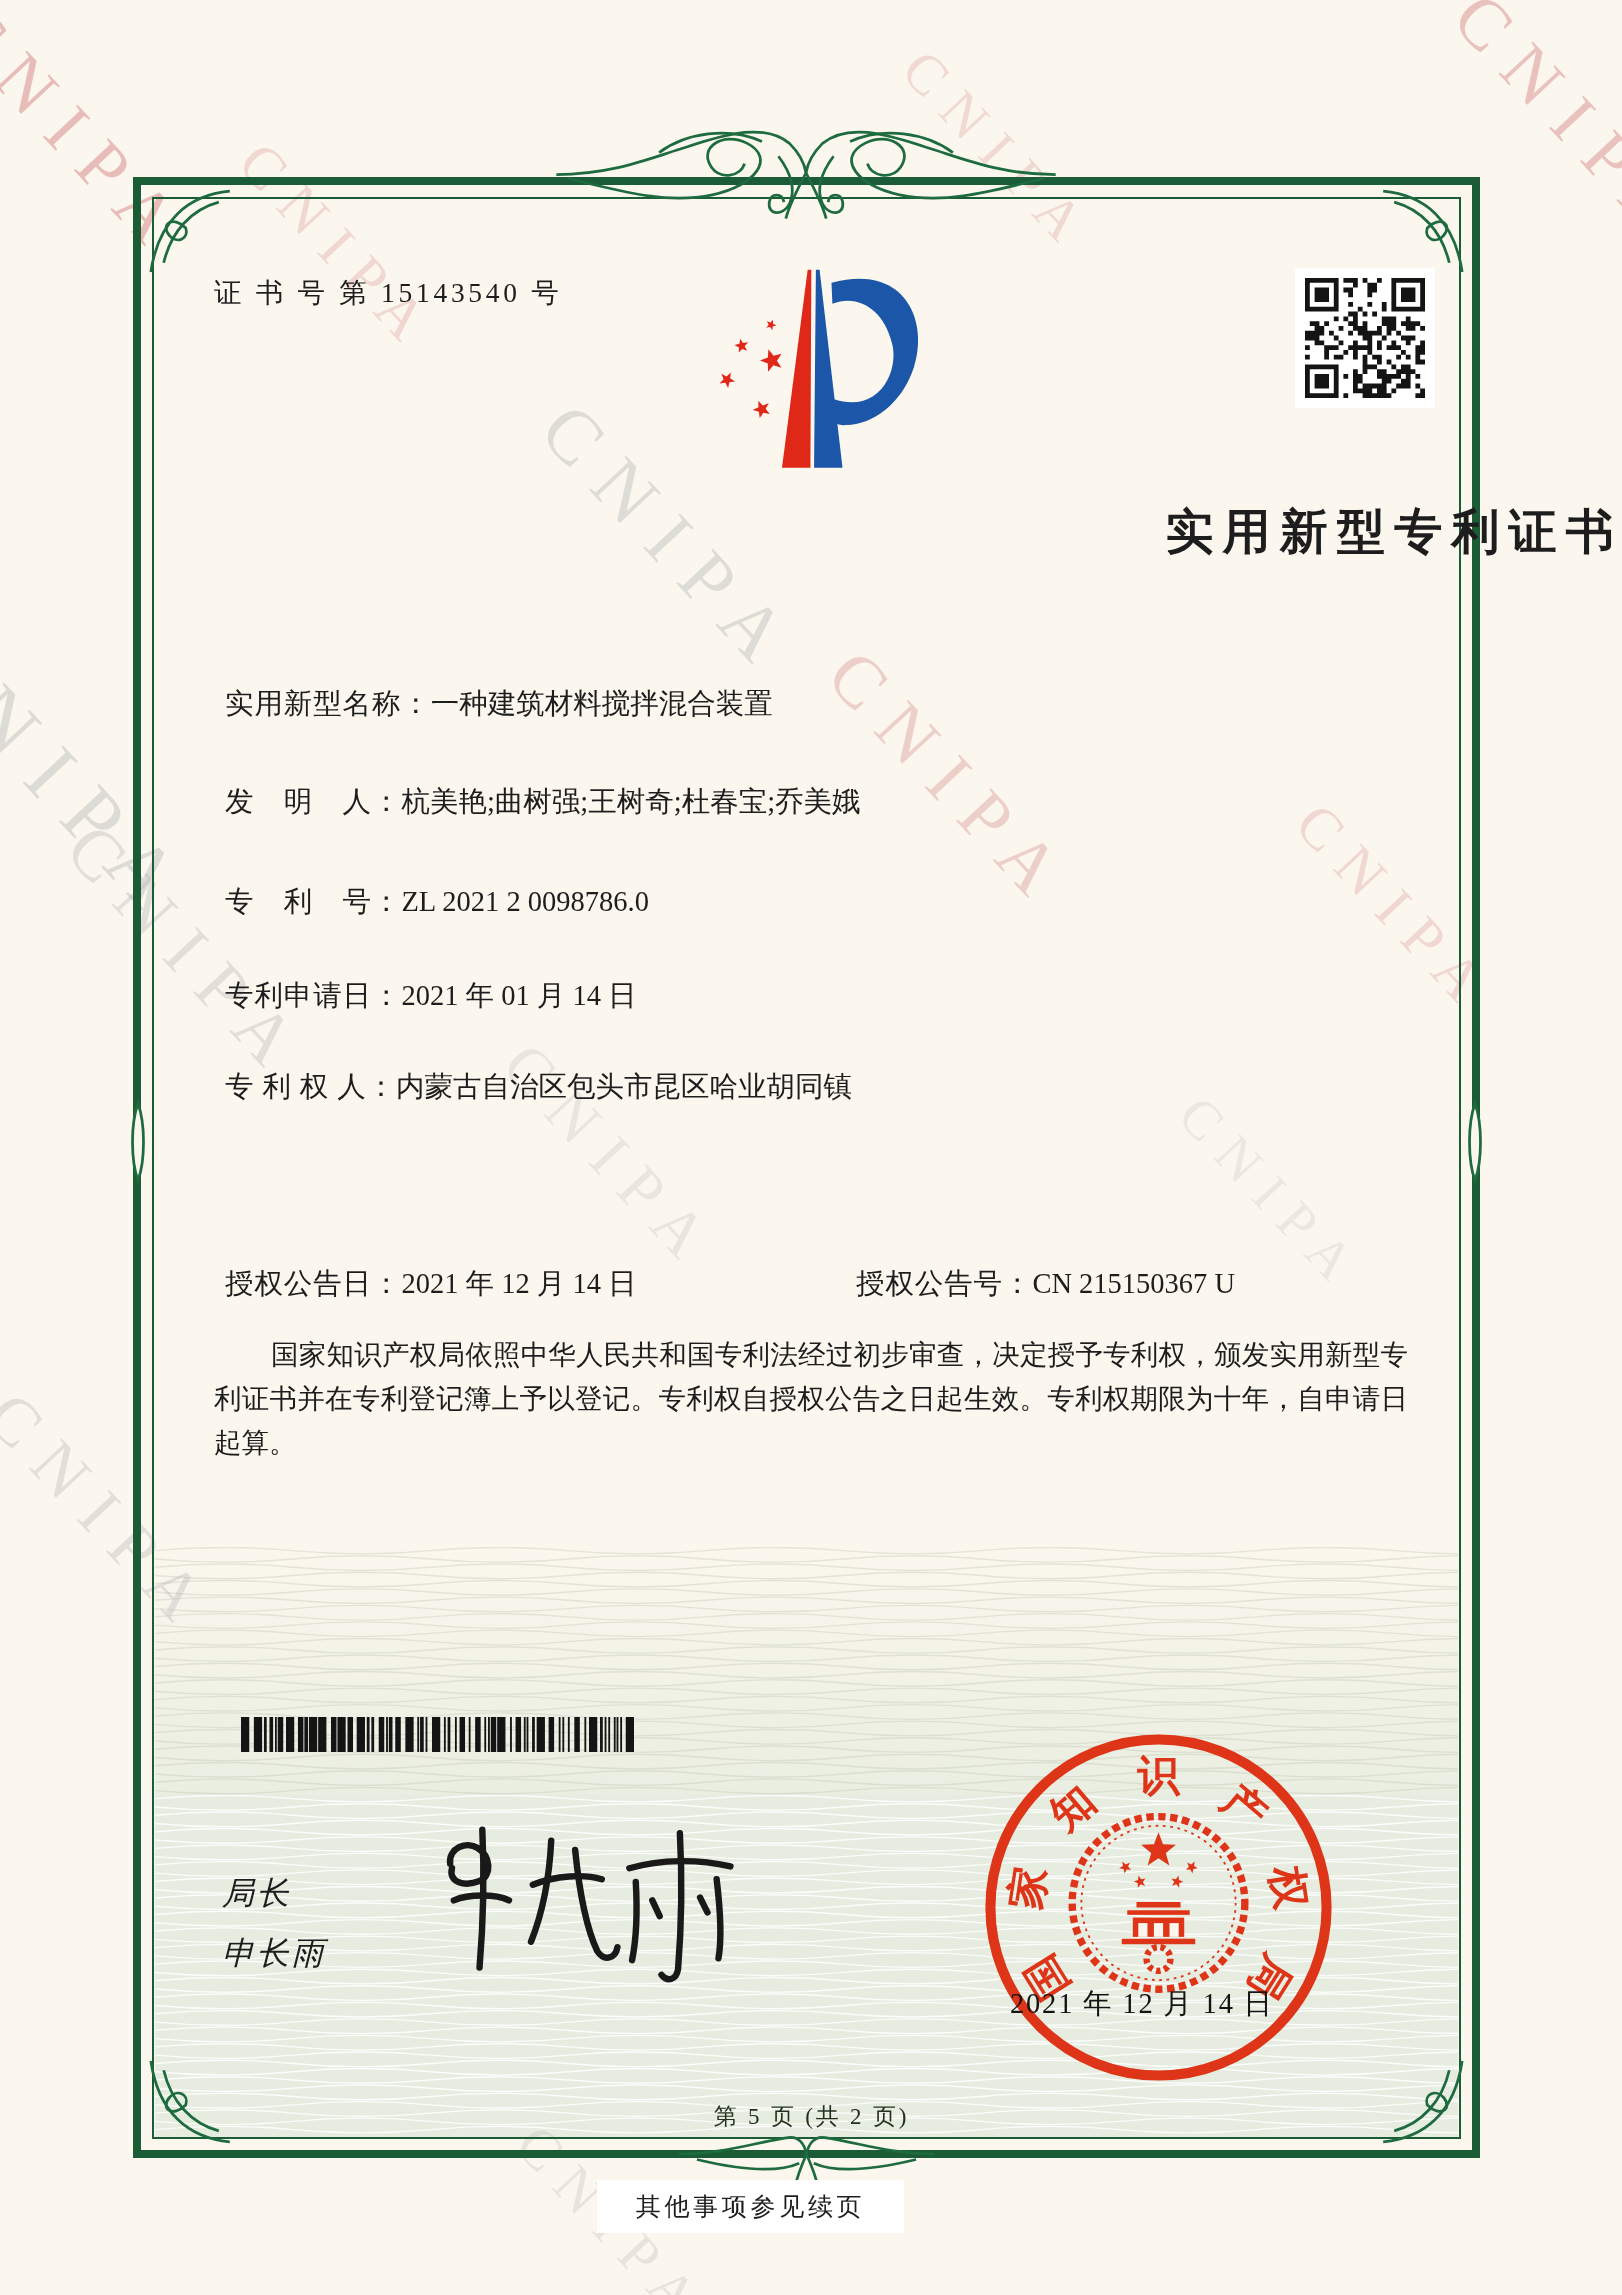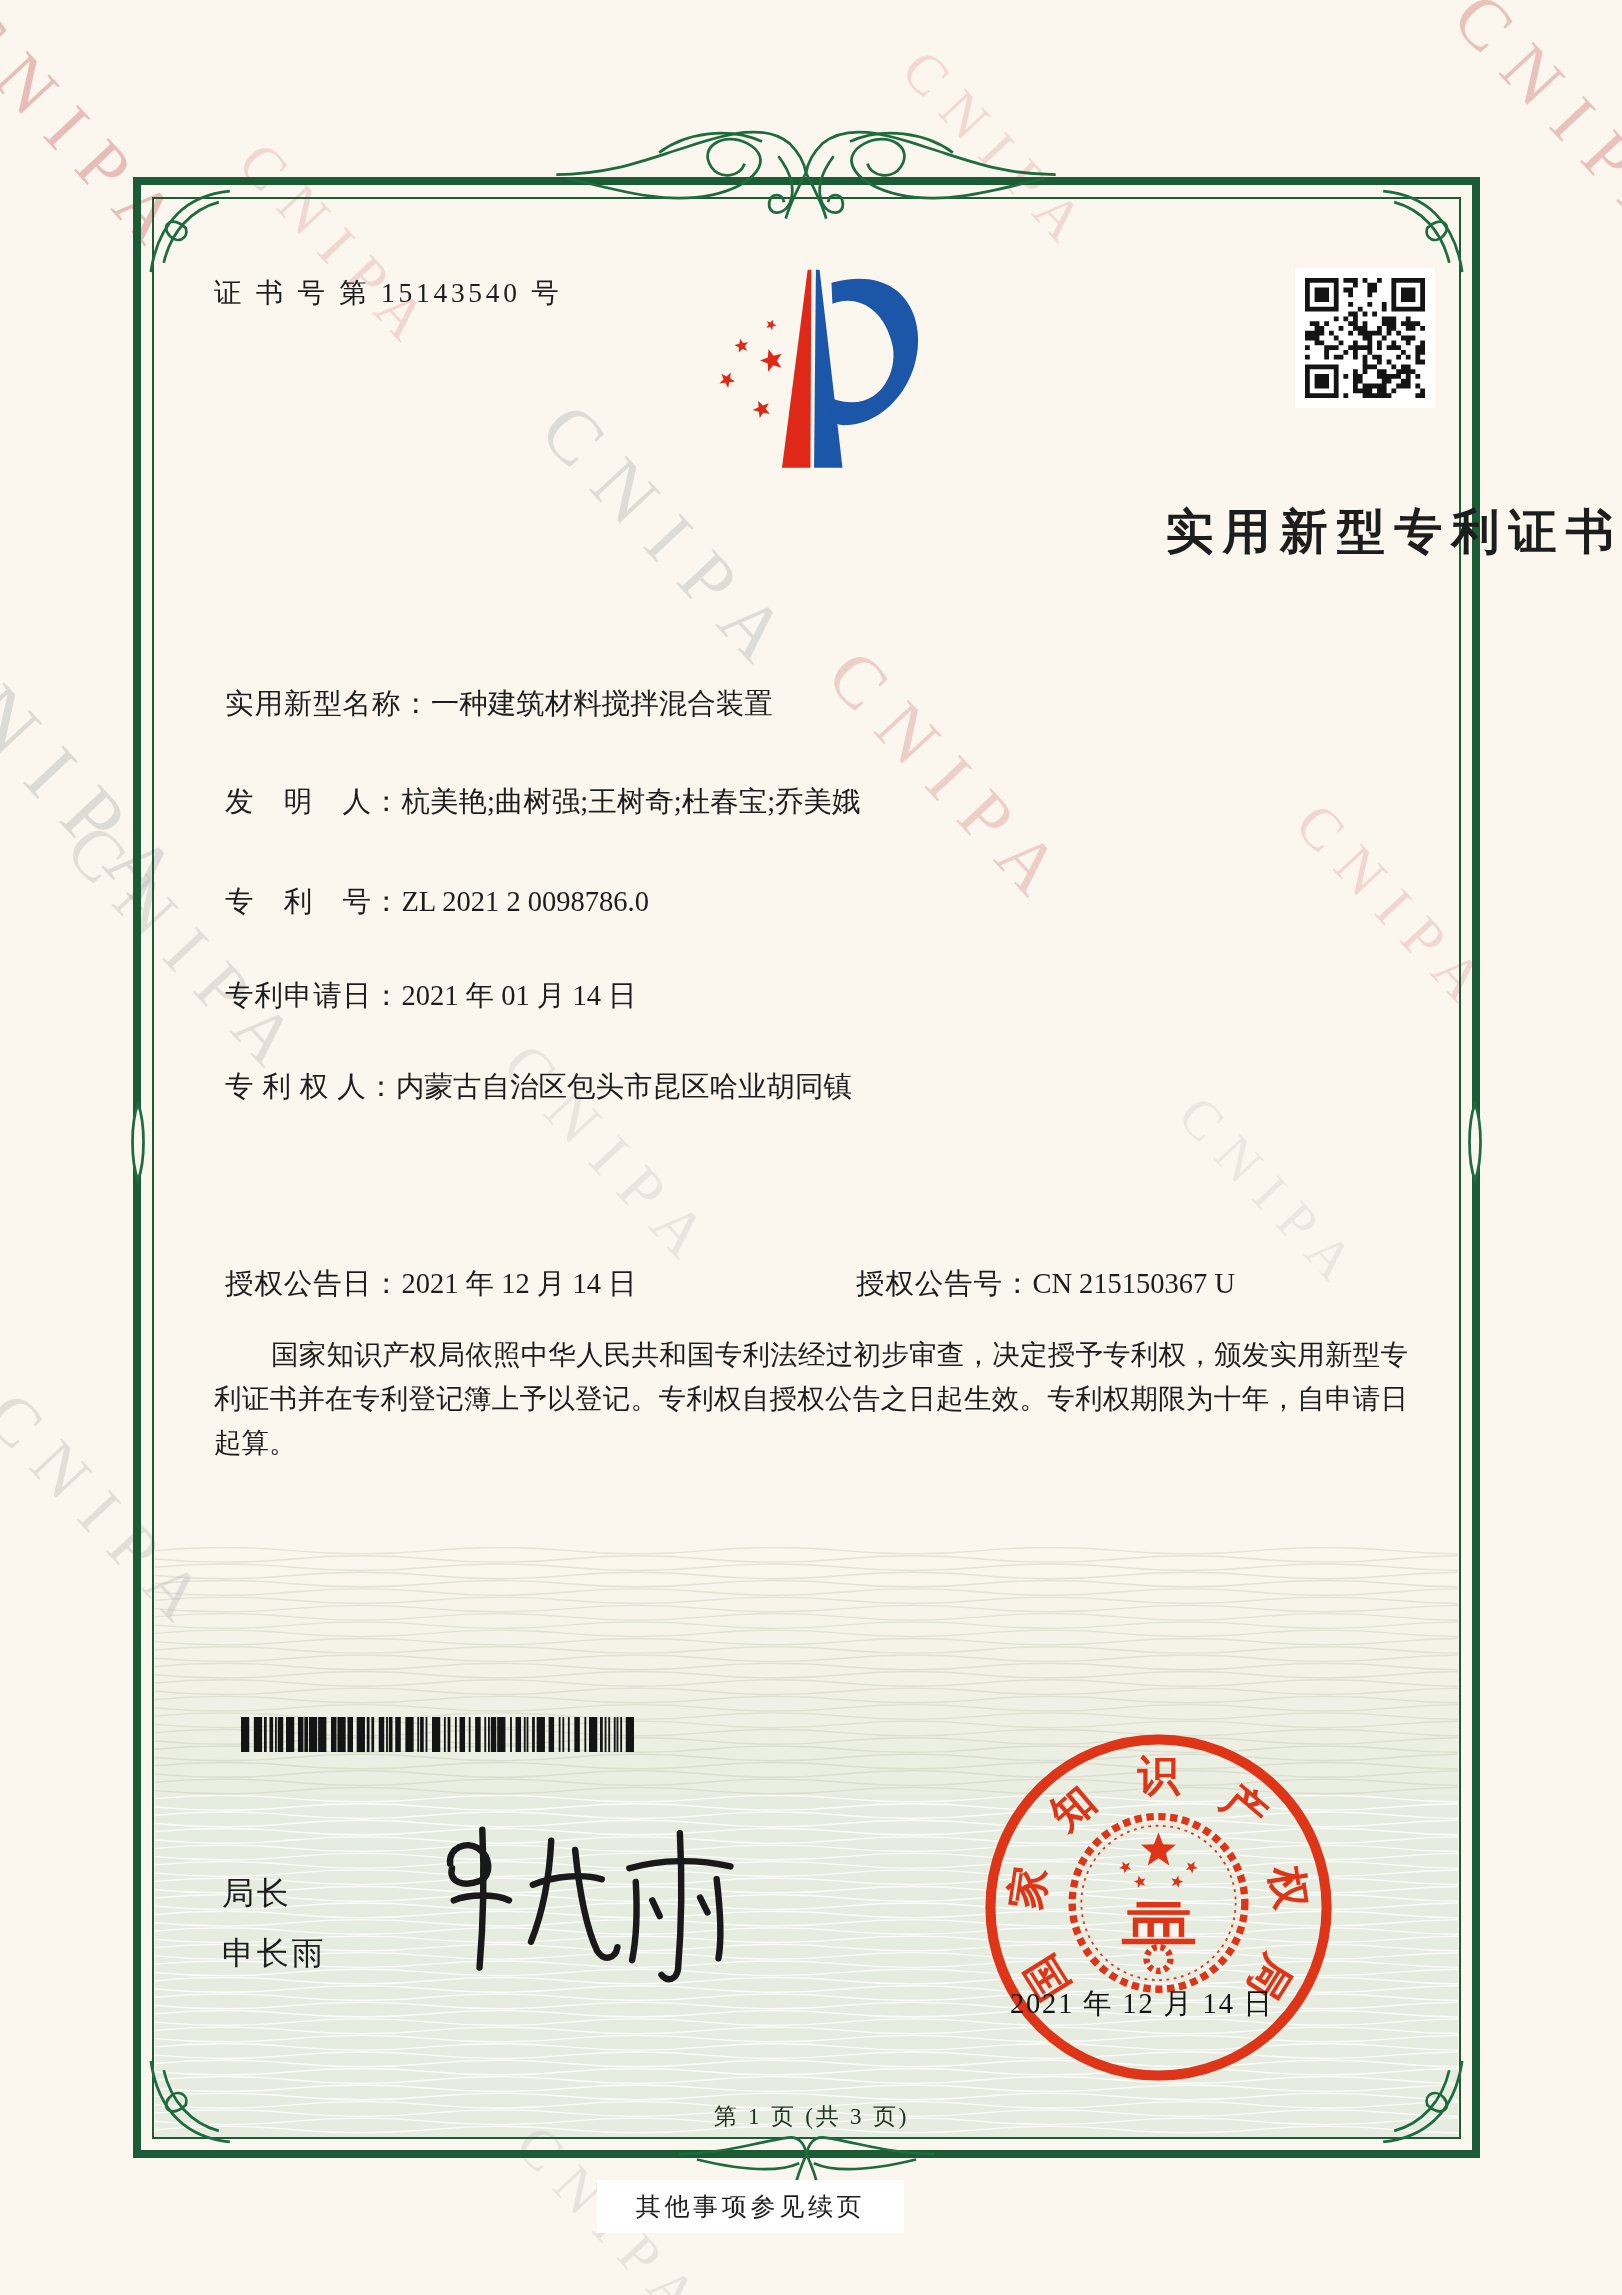--- a/index.html
+++ b/index.html
@@ -39,21 +39,21 @@
   
   .body-text{position:absolute;z-index:5;left:214px;top:1333px;width:1194px;
       font-size:27.5px;line-height:44px;text-align:justify;}
   .body-text p{margin:0;text-indent:57px;}
   .body-text p + p{margin-top:1.8px;}
   
   .barcode{position:absolute;z-index:5;left:241px;top:1717px;width:393px;height:35px;}
   .barcode svg{display:block;width:100%;height:100%;}
   
   .sig-label{position:absolute;z-index:5;font-size:32px;font-weight:500;
-      font-family:"Liberation Sans","DejaVu Sans",sans-serif;letter-spacing:2.8px;}
+      font-family:"Liberation Sans","DejaVu Sans",sans-serif;letter-spacing:2.8px;font-style:italic;}
   #director-label{left:222px;top:1872px;}
   #director-name{left:222px;top:1932px;}
   .autograph{position:absolute;z-index:5;left:395px;top:1811px;width:363px;height:188px;}
   .autograph svg{display:block;width:100%;height:100%;}
   
   .seal{position:absolute;z-index:6;left:984px;top:1733px;width:349px;height:349px;opacity:.96;}
   .seal svg{display:block;width:100%;height:100%;font-family:"Liberation Serif","DejaVu Serif",serif;}
   .seal-date{position:absolute;z-index:7;left:1010px;top:1985px;font-size:28.5px;letter-spacing:1.8px;color:#141414;}
   
   .page-info{position:absolute;z-index:5;left:0;right:0;top:2101px;text-align:center;
@@ -351,16 +351,16 @@
           <rect x="168" y="207" width="10" height="15"></rect>
           <rect x="185" y="207" width="10" height="15"></rect>
           <rect x="202" y="207" width="10" height="15"></rect>
         </g>
         <circle cx="190" cy="246" r="13" fill="none" stroke="#de2e10" stroke-width="7" stroke-dasharray="5 4"></circle>
       </g>
     </svg>
   </div>
   <div class="seal-date">2021 年 12 月 14 日</div>
 
-  <div class="page-info">第 1 页 (共 3 页)</div>
+  <div class="page-info">第 5 页 (共 2 页)</div>
   <div class="cont-note">其他事项参见续页</div>
 </div>
 
 
 </body></html>

